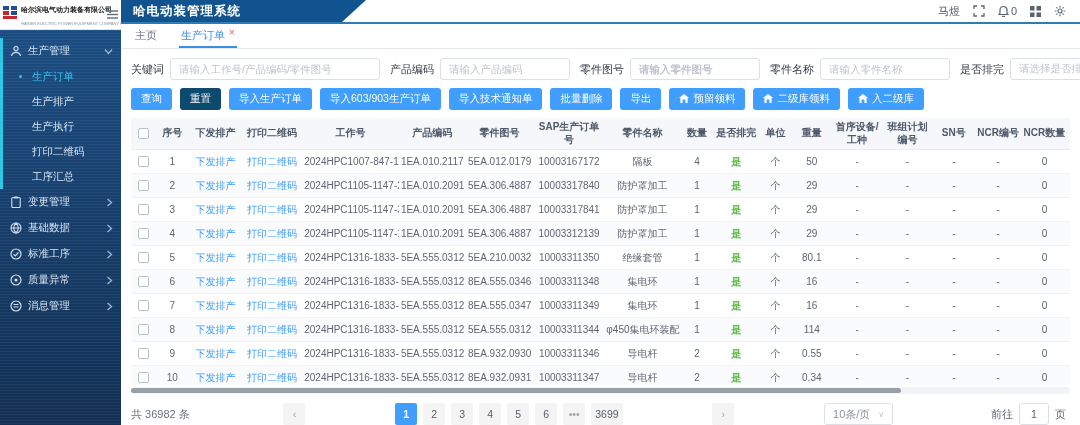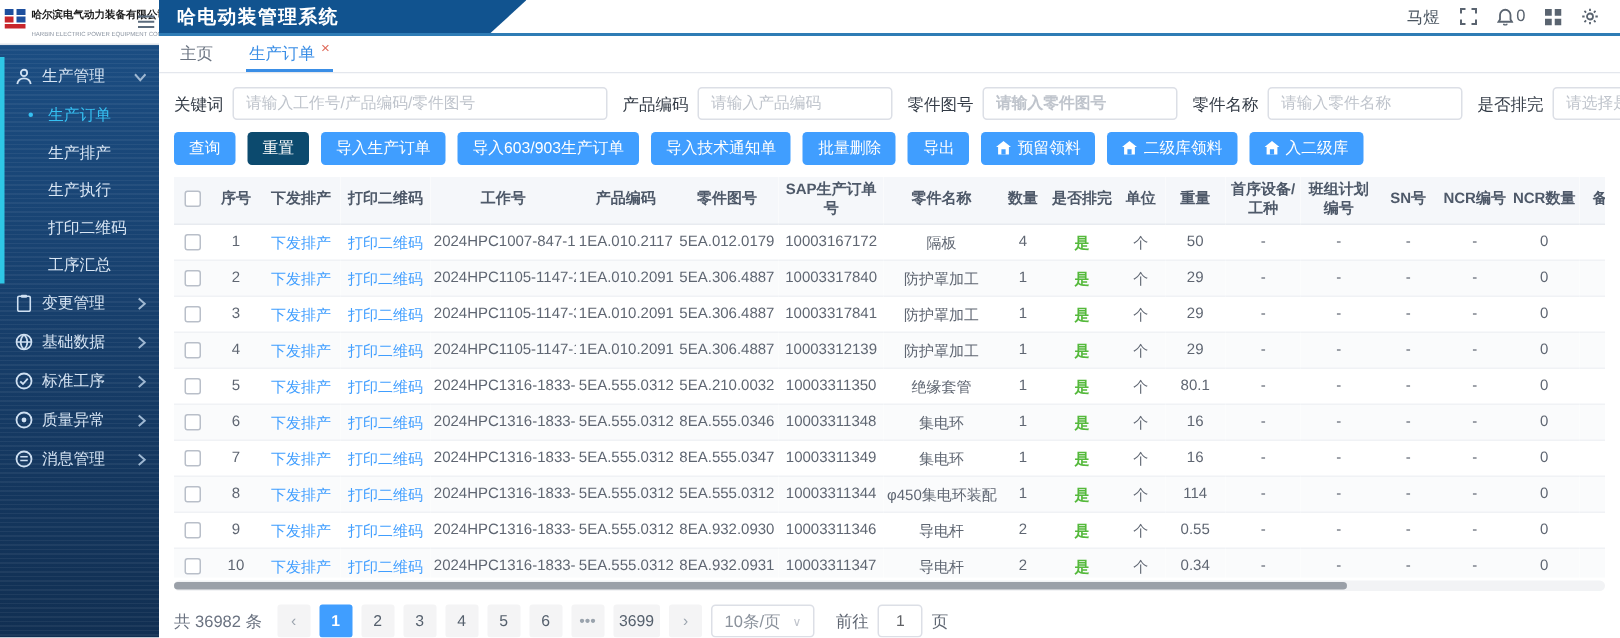--- a/index.html
+++ b/index.html
@@ -1,21 +1,21 @@
 <!DOCTYPE html>
 <html><head>
 <meta charset="utf-8">
 <style>
   * { margin:0; padding:0; box-sizing:border-box; }
   html,body { width:1080px; height:425px; overflow:hidden; }
   body { font-family:"Liberation Sans","DejaVu Sans",sans-serif; font-size:11px; color:#333; background:#fff; }
   .app { display:flex; width:1080px; height:425px; }
 
   
-  .left-col { width:106px; display:flex; flex-direction:column; flex-shrink:0;border-radius:29px; }
+  .left-col { width:121px; display:flex; flex-direction:column; flex-shrink:0;border-radius:29px; }
   .logo-bar { height:30px; background:#fff; display:flex; align-items:center; gap:3px; padding:0 3px; border-bottom:1px solid #dfe4ea; }
   .logo-mark { flex-shrink:0; }
   .company { flex:1; min-width:0; }
   .company-name { font-size:7px; font-weight:bold; color:#1a1a1a; white-space:nowrap; }
   .company-sub { font-size:4px; color:#8a93a0; white-space:nowrap; overflow:hidden; }
   .collapse-btn { color:#5b6b7c; flex-shrink:0; display:flex; align-items:center; }
   .sidebar { flex:1; background:
       repeating-linear-gradient(180deg, rgba(255,255,255,.055) 0 1px, rgba(0,0,0,0) 1px 3px),
       linear-gradient(180deg,#1b4d82 0%, #173f6c 45%, #112f52 100%);
       padding-top:8px; overflow:hidden; }
@@ -63,21 +63,21 @@
   thead th { background:#f5f7fa; color:#4e5969; font-weight:bold; border-bottom:1px solid #e8ebf0; padding:3px 2px; height:30px; white-space:normal; line-height:1.25; }
   tbody td { height:24px; padding:0 2px; border-bottom:1px solid #f0f2f5; color:#5f6672; }
   tbody tr:nth-child(even) td { background:#fafbfc; }
   td.link, a.cell-link { color:#409eff; cursor:pointer; text-decoration:none; }
   td.success { color:#55b93c; font-weight:bold; }
   .cb { display:inline-block; width:11px; height:11px; border:1px solid #b9bfc9; border-radius:2px; background:#fff; vertical-align:middle; cursor:pointer; }
 
   .hscroll { height:7px; margin:2px 0 2px; background:#f2f3f5; border-radius:4px; position:relative; }
   .hscroll-thumb { position:absolute; left:0; top:1px; height:5px; width:82%; background:#9aa0a8; border-radius:3px; cursor:grab; }
 
-  .pagination { display:flex; align-items:center; justify-content:flex-start; gap:6px; padding:7px 4px 0 0; color:#5f6672; font-size:11px; }
+  .pagination { display:flex; align-items:center; justify-content:space-between; gap:16px; padding:7px 4px 0 0; color:#5f6672; font-size:11px; }
   .total-text { margin-right:4px; color:#6a7280; }
   .page-btn { min-width:22px; height:22px; padding:0 4px; background:#f4f4f5; border-radius:2px; display:flex; align-items:center; justify-content:center; font-size:10.5px; color:#55606d; cursor:pointer; }
   .page-btn.active { background:#409eff; color:#fff; font-weight:bold; }
   .page-btn.nav { color:#9aa3ad; }
   .page-size { height:22px; border:1px solid #dcdfe6; border-radius:3px; display:flex; align-items:center; gap:8px; padding:0 8px; color:#8b929c; cursor:pointer; }
   .jump { display:flex; align-items:center; gap:6px; margin-left:8px; }
   .jump-input { width:30px; height:22px; border:1px solid #dcdfe6; border-radius:3px; text-align:center; font-size:10.5px; color:#606266; outline:none; font-family:inherit; }
 </style>
 </head>
 <body>
@@ -265,21 +265,21 @@
         <div class="tab active">
           <span>生产订单</span>
           <span class="tab-close">×</span>
         </div>
       </div>
 
     <div class="content">
       <div class="filters-row">
           <div class="filter-field">
             <span class="filter-label">关键词</span>
-            <input class="filter-input" placeholder="请输入工作号/产品编码/零件图号" style="width: 250px;">
+            <input class="filter-input" placeholder="请输入工作号/产品编码/零件图号" style="width: 210px;">
           </div>
           <div class="filter-field">
             <span class="filter-label">产品编码</span>
             <input class="filter-input" placeholder="请输入产品编码" style="width: 130px;">
           </div>
           <div class="filter-field">
             <span class="filter-label">零件图号</span>
             <input class="filter-input" placeholder="请输入零件图号" style="width: 130px; font-weight: bold;">
           </div>
           <div class="filter-field">

